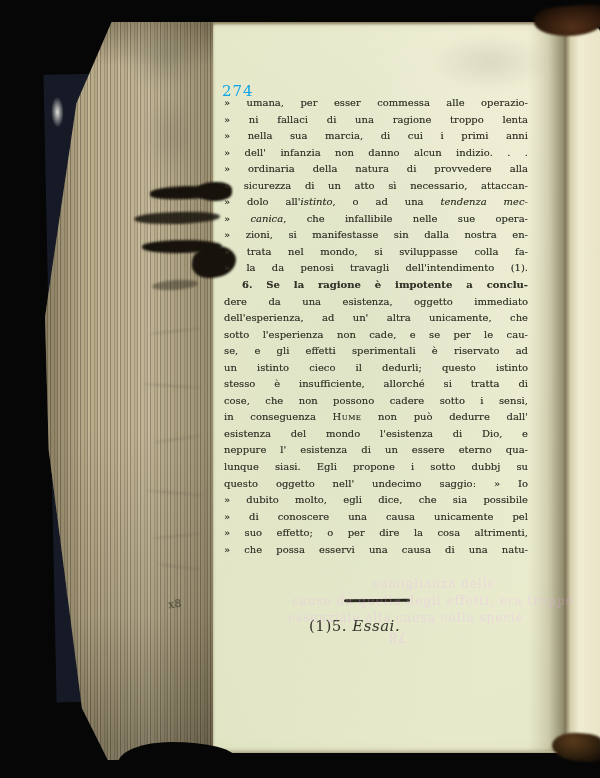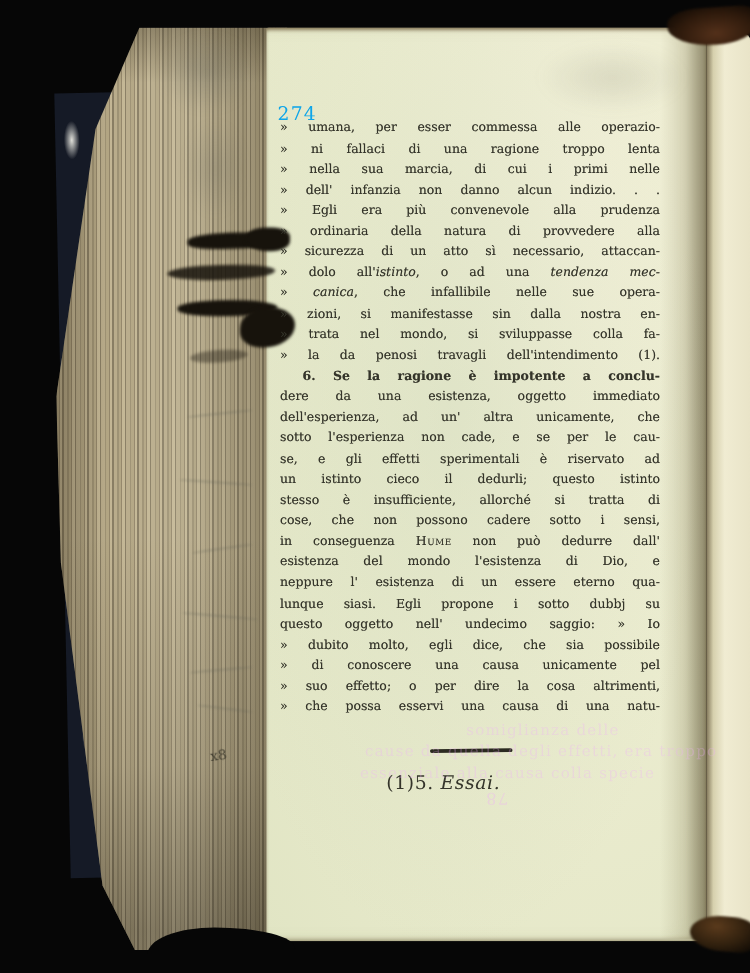--- a/index.html
+++ b/index.html
@@ -154,23 +154,22 @@
 <div class="scribble" style="left:146px;top:492px;width:60px;transform:rotate(5deg);"></div>
 <div class="scribble" style="left:152px;top:535px;width:50px;transform:rotate(-5deg);"></div>
 <div class="scribble" style="left:158px;top:566px;width:44px;transform:rotate(7deg);"></div>
 <div class="mark-x8">x8</div>
 
 <div class="page-number">274</div>
 
 <div class="text-lines">
     <div class="line"><span>» umana, per esser commessa alle operazio-</span></div>
     <div class="line"><span>» ni fallaci di una ragione troppo lenta</span></div>
-    <div class="line"><span>» nella sua marcia, di cui i primi nelle</span></div>
+    <div class="line"><span>» nella sua marcia, di cui i primi anni</span></div>
     <div class="line"><span>» dell' infanzia non danno alcun indizio. . .</span></div>
-    <div class="line"><span>» Egli era più convenevole alla prudenza</span></div>
     <div class="line"><span>» ordinaria della natura di provvedere alla</span></div>
     <div class="line"><span>» sicurezza di un atto sì necessario, attaccan-</span></div>
     <div class="line"><span>» dolo all'</span><span class="it">istinto</span><span>, o ad una </span><span class="it">tendenza mec-</span></div>
     <div class="line"><span>» </span><span class="it">canica</span><span>, che infallibile nelle sue opera-</span></div>
     <div class="line"><span>» zioni, si manifestasse sin dalla nostra en-</span></div>
     <div class="line"><span>» trata nel mondo, si sviluppasse colla fa-</span></div>
     <div class="line"><span>» la da penosi travagli dell'intendimento (1).</span></div>
     <div class="line indent"><span>6. Se la ragione è impotente a conclu-</span></div>
     <div class="line"><span>dere da una esistenza, oggetto immediato</span></div>
     <div class="line"><span>dell'esperienza, ad un' altra unicamente, che</span></div>

